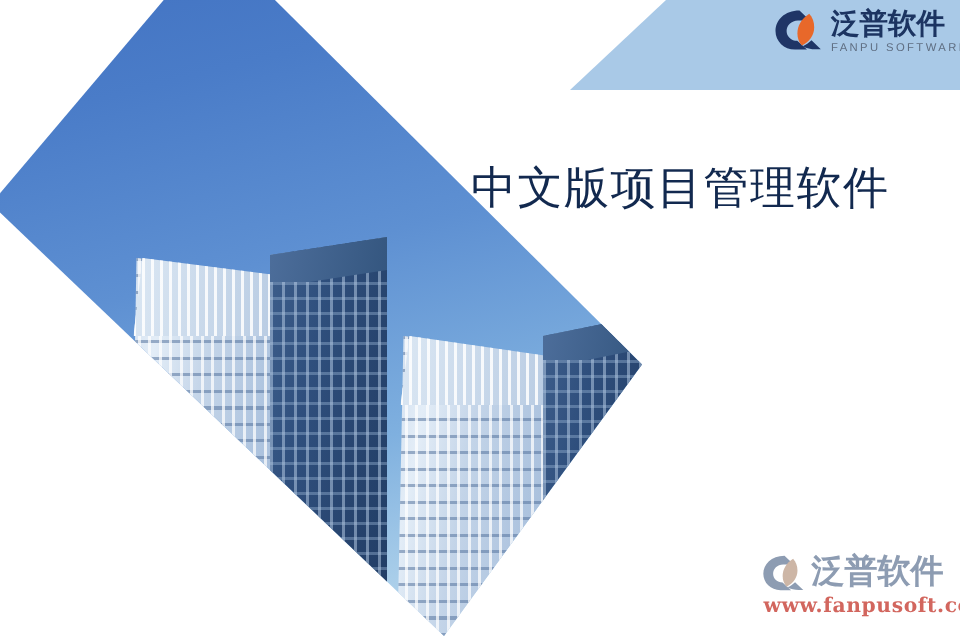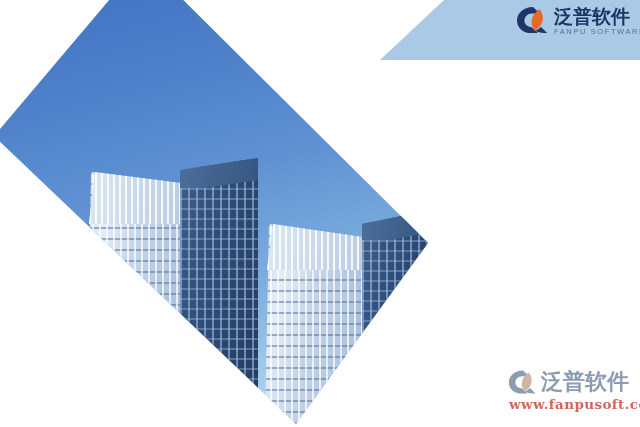--- a/index.html
+++ b/index.html
@@ -170,20 +170,21 @@
         <path d="M23.5 3.2 C18.4 6.4 15.6 11.1 15.6 16.3 C15.6 19.6 16.8 22.4 18.6 24.4 C23.6 22 26.8 17.4 26.8 12.2 C26.8 8.7 25.6 5.4 23.5 3.2 Z" fill="#e8682a"></path>
         <path d="M19.2 24.8 C21.6 26.2 24.6 26.9 27.8 26.9 L31.2 26.9 L25 20.9 C23.2 22.6 21.3 23.9 19.2 24.8 Z" fill="#1f3566"></path>
       </svg>
     </div>
     <div class="logo-txt">
       <div class="logo-cn">泛普软件</div>
       <div class="logo-en">FANPU SOFTWARE</div>
     </div>
   </div>
 
+  <div class="headline">中文版项目管理软件</div>
 
   <div class="watermark">
     <div class="wm-row">
       <div class="wm-mark">
         <svg viewBox="0 0 34 28" xmlns="http://www.w3.org/2000/svg">
           <path d="M17 1 C7 1 1 7.5 1 14.6 C1 21.4 6.6 27 14 27 L22 27 L15.5 21.2 C11.6 21.2 8.4 18.3 8.4 14.6 C8.4 11 11.5 7.6 16 7.6 L24 7.6 Z" fill="#8d9cb2"></path>
           <path d="M23.5 3.2 C18.4 6.4 15.6 11.1 15.6 16.3 C15.6 19.6 16.8 22.4 18.6 24.4 C23.6 22 26.8 17.4 26.8 12.2 C26.8 8.7 25.6 5.4 23.5 3.2 Z" fill="#cdb6a6"></path>
           <path d="M19.2 24.8 C21.6 26.2 24.6 26.9 27.8 26.9 L31.2 26.9 L25 20.9 C23.2 22.6 21.3 23.9 19.2 24.8 Z" fill="#8d9cb2"></path>
         </svg>
       </div>

